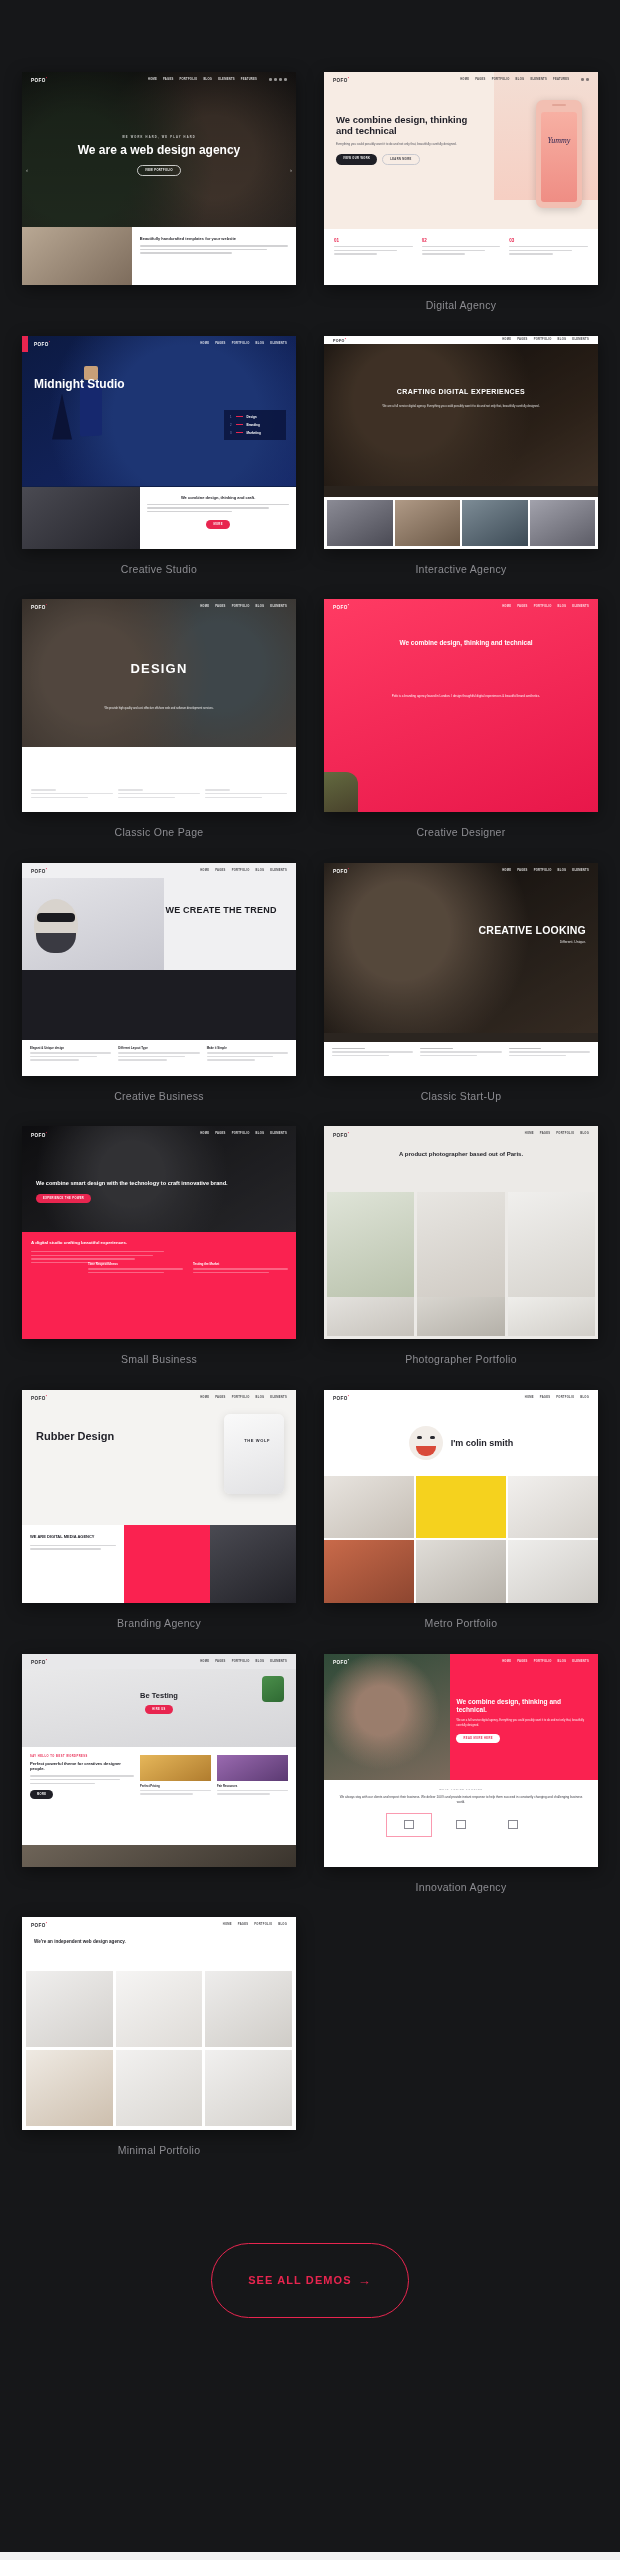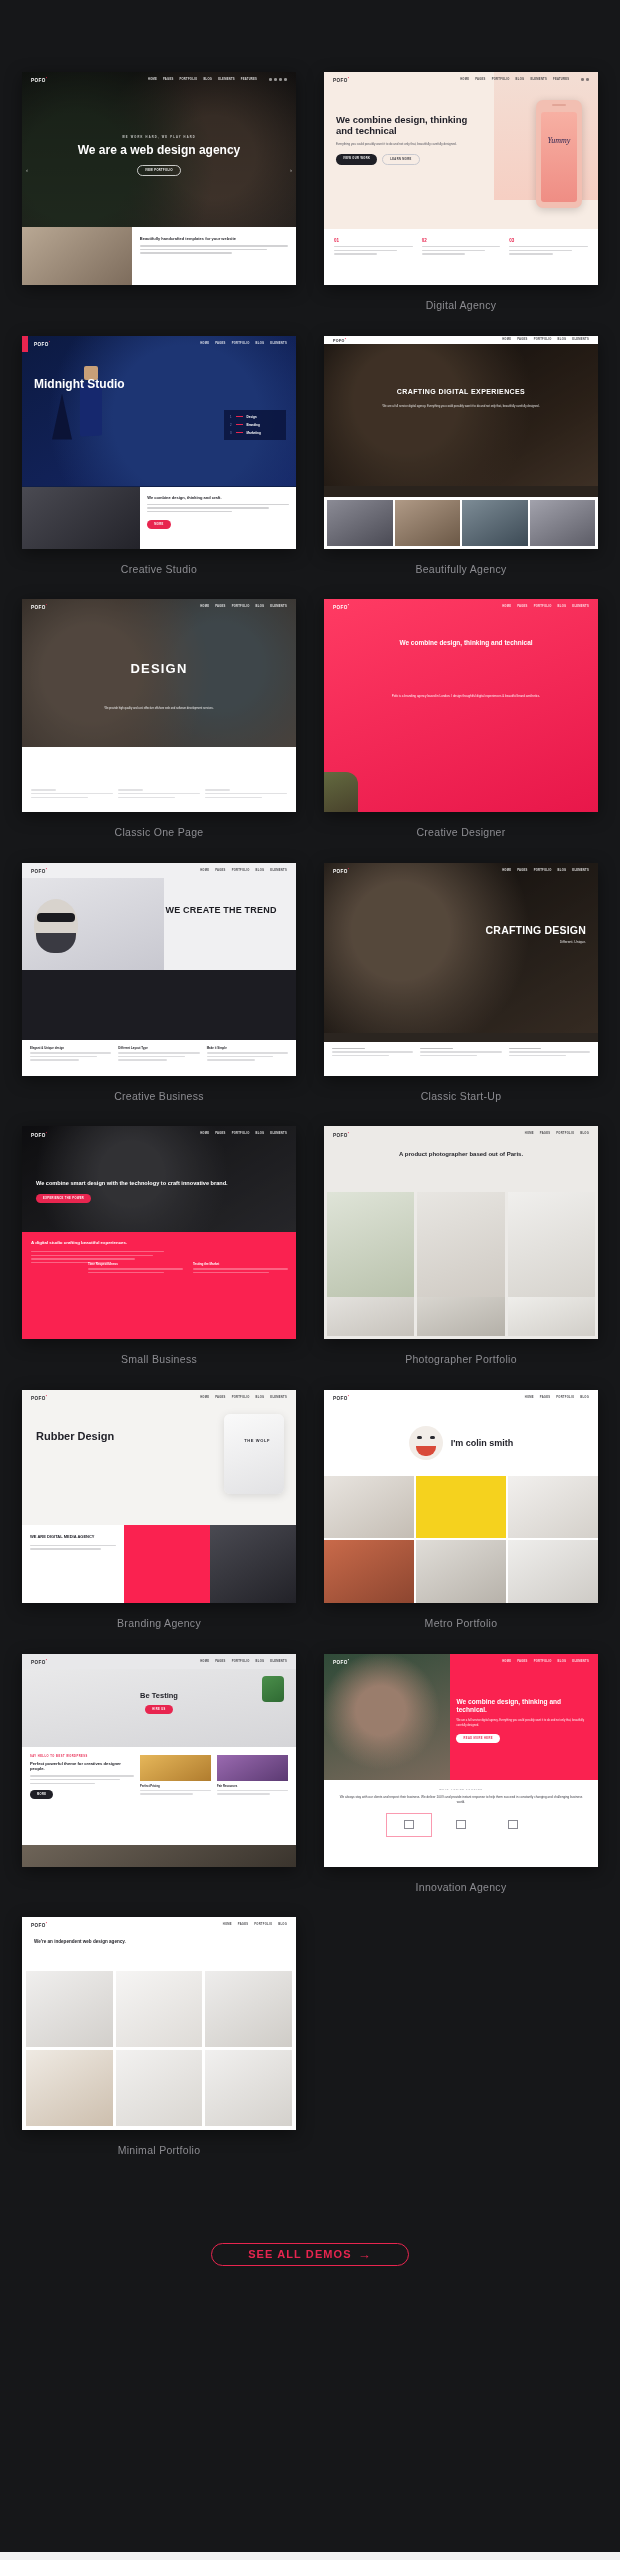--- a/index.html
+++ b/index.html
@@ -183,21 +183,21 @@
     padding: 62px 0 0 0;
   }
   .cta-button {
     display: inline-flex;
     align-items: center;
     gap: 6px;
     border: 1.6px solid #e8254f;
     color: #e8254f;
     background: transparent;
     border-radius: 40px;
-    padding: 4px 36px;
+    padding: 30px 36px;
     font-size: 11px;
     font-weight: 700;
     letter-spacing: 1.1px;
     cursor: pointer;
     font-family: "Liberation Sans", sans-serif;
   }
   .cta-arrow { font-size: 13px; line-height: 1; }
 
   .bottom-strip {
     position: absolute;
@@ -323,21 +323,21 @@
                 </div>
             </div>
           </div>
         </div>
       </div>
       <div class="demo-label">Digital Agency</div>
     </div>
 
     <div class="demo-card">
       <div class="thumb-frame">
-        <div class="mini" style="background:#0f1f4a;">
+        <div class="mini" style="background:#0f1f4a;text-align:center;">
           <div style="position:absolute;left:0;top:0;width:6px;height:16px;background:#e8254f;z-index:5;"></div>
           <div style="position:absolute;left:0;right:0;top:0;height:150px;background:
              radial-gradient(circle at 60% 55%, #1d3573 0 40%, transparent 75%),
              linear-gradient(150deg,#0c1a42,#16286a);"></div>
           <div style="position:absolute;left:58px;top:46px;width:22px;height:54px;background:#16286e;border-radius:2px;transform:skewY(-3deg);"></div>
           <div style="position:absolute;left:62px;top:30px;width:14px;height:14px;background:#c8a078;border-radius:2px;"></div>
           <div style="position:absolute;left:30px;top:58px;width:20px;height:46px;background:#0b1336;clip-path:polygon(50% 0,100% 100%,0 100%);"></div>
           <div class="mini-nav nav-dark" style="padding-left:12px;">
             <div class="mini-logo"><span>POFO</span><sup>•</sup></div>
             <div class="mini-menu">
@@ -408,21 +408,21 @@
             <div style="font-size:2.8px;line-height:1.6;margin-top:8px;opacity:.85;">We are a full service digital agency. Everything you could possibly want it to do and not only that, beautifully carefully designed.</div>
           </div>
           <div style="position:absolute;left:0;right:0;bottom:0;height:52px;background:#fff;display:flex;gap:2px;padding:3px;">
             <div style="flex:1;background:linear-gradient(150deg,#8b8b95,#4a4a54);"></div>
             <div style="flex:1;background:linear-gradient(150deg,#b09a86,#6b5846);"></div>
             <div style="flex:1;background:linear-gradient(150deg,#7d8c96,#3c4a55);"></div>
             <div style="flex:1;background:linear-gradient(150deg,#a2a2ac,#5c5c66);"></div>
           </div>
         </div>
       </div>
-      <div class="demo-label">Beautifully Agency</div>
+      <div class="demo-label">Interactive Agency</div>
     </div>
 
     <div class="demo-card">
       <div class="thumb-frame">
         <div class="mini" style="background:#fff;">
           <div style="position:absolute;left:0;right:0;top:0;height:148px;background:
               radial-gradient(circle at 25% 50%, #7a6a5e 0 22%, transparent 55%),
               radial-gradient(circle at 72% 45%, #5a6a72 0 20%, transparent 55%),
               linear-gradient(150deg,#3b332d,#6e6157);"></div>
           <div style="position:absolute;left:0;right:0;top:0;height:148px;background:rgba(20,18,16,.40);"></div>
@@ -543,21 +543,21 @@
             <div class="mini-logo"><span>POFO</span><sup>•</sup></div>
             <div class="mini-menu">
                 <span>HOME</span>
                 <span>PAGES</span>
                 <span>PORTFOLIO</span>
                 <span>BLOG</span>
                 <span>ELEMENTS</span>
               </div>
           </div>
           <div style="position:absolute;right:12px;top:62px;width:50%;color:#fff;text-align:right;">
-            <div class="hero-title" style="font-size:10.5px;line-height:1.1;letter-spacing:.2px;">CRAFTING DESIGN</div>
+            <div class="hero-title" style="font-size:10.5px;line-height:1.1;letter-spacing:.2px;">CREATIVE LOOKING</div>
             <div style="font-size:3.4px;margin-top:4px;opacity:.85;">Different. Unique.</div>
           </div>
           <div style="position:absolute;left:0;right:0;bottom:0;height:34px;background:#fff;display:flex;padding:6px 8px;gap:7px;">
             <div class="mini-feat">
                 <div class="ln" style="width:40%;color:#2a2a30;"></div>
                 <div class="ln"></div>
                 <div class="ln" style="width:70%"></div>
               </div>
             <div class="mini-feat">
                 <div class="ln" style="width:40%;color:#2a2a30;"></div>

